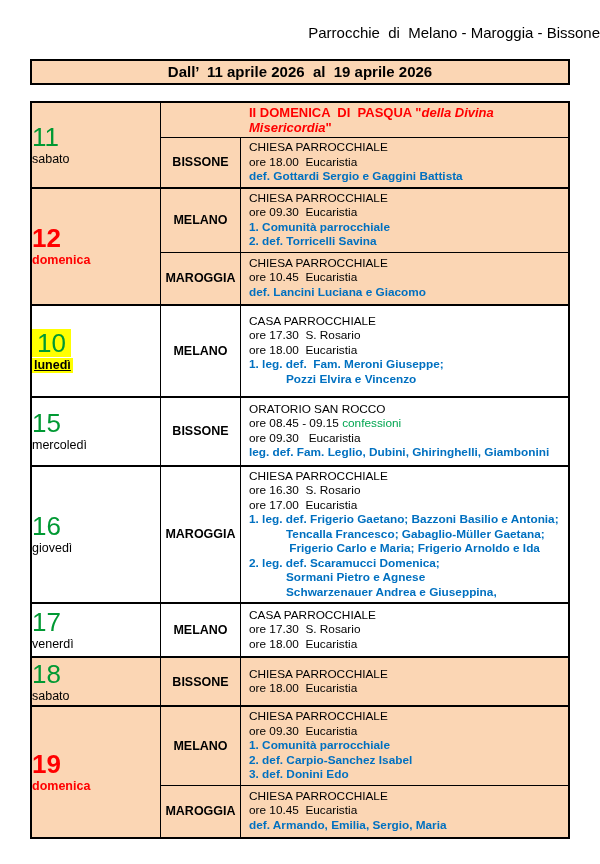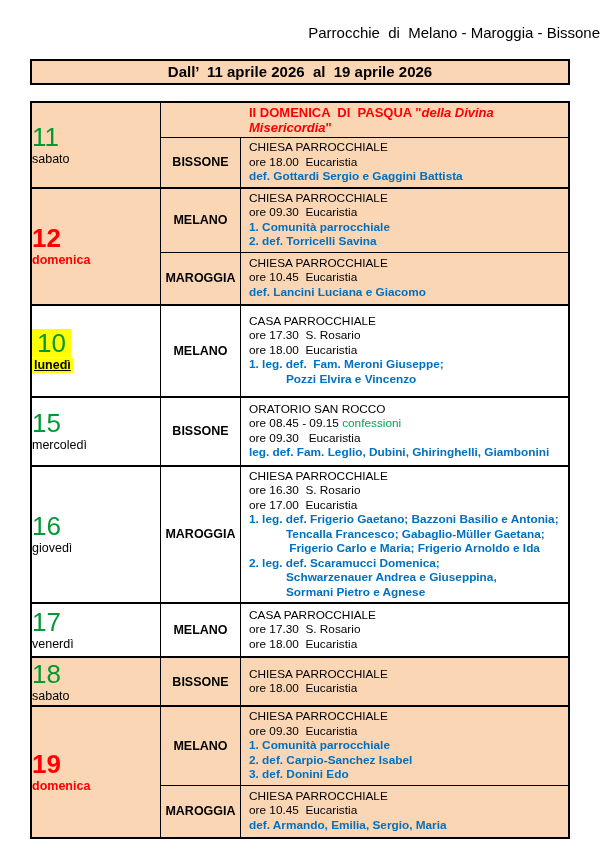--- a/index.html
+++ b/index.html
@@ -139,22 +139,22 @@
           <div class="event" style="min-height: 126px;">
             <div class="loc">MAROGGIA</div>
             <div class="det">
               <div class="line"><span class="s-b">CHIESA PARROCCHIALE</span></div>
               <div class="line"><span class="s-r">ore 16.30  </span><span class="s-b">S. Rosario</span></div>
               <div class="line"><span class="s-r">ore 17.00  </span><span class="s-b">Eucaristia</span></div>
               <div class="line"><span class="s-blue">1. leg. def. Frigerio Gaetano; Bazzoni Basilio e Antonia;</span></div>
               <div class="line indent"><span class="s-blue">Tencalla Francesco; Gabaglio-Müller Gaetana;</span></div>
               <div class="line indent"><span class="s-blue"> Frigerio Carlo e Maria; Frigerio Arnoldo e Ida</span></div>
               <div class="line"><span class="s-blue">2. leg. def. Scaramucci Domenica;</span></div>
+              <div class="line indent"><span class="s-blue">Sormani Pietro e Agnese</span></div>
               <div class="line indent"><span class="s-blue">Schwarzenauer Andrea e Giuseppina,</span></div>
-              <div class="line indent"><span class="s-blue">Sormani Pietro e Agnese</span></div>
             </div>
           </div>
         </div>
       </div>
       <div class="group">
         <div class="datecell">
           <div class="num green">17</div>
           <div class="dayname plain">venerdì</div>
         </div>
         <div class="rightcol">

